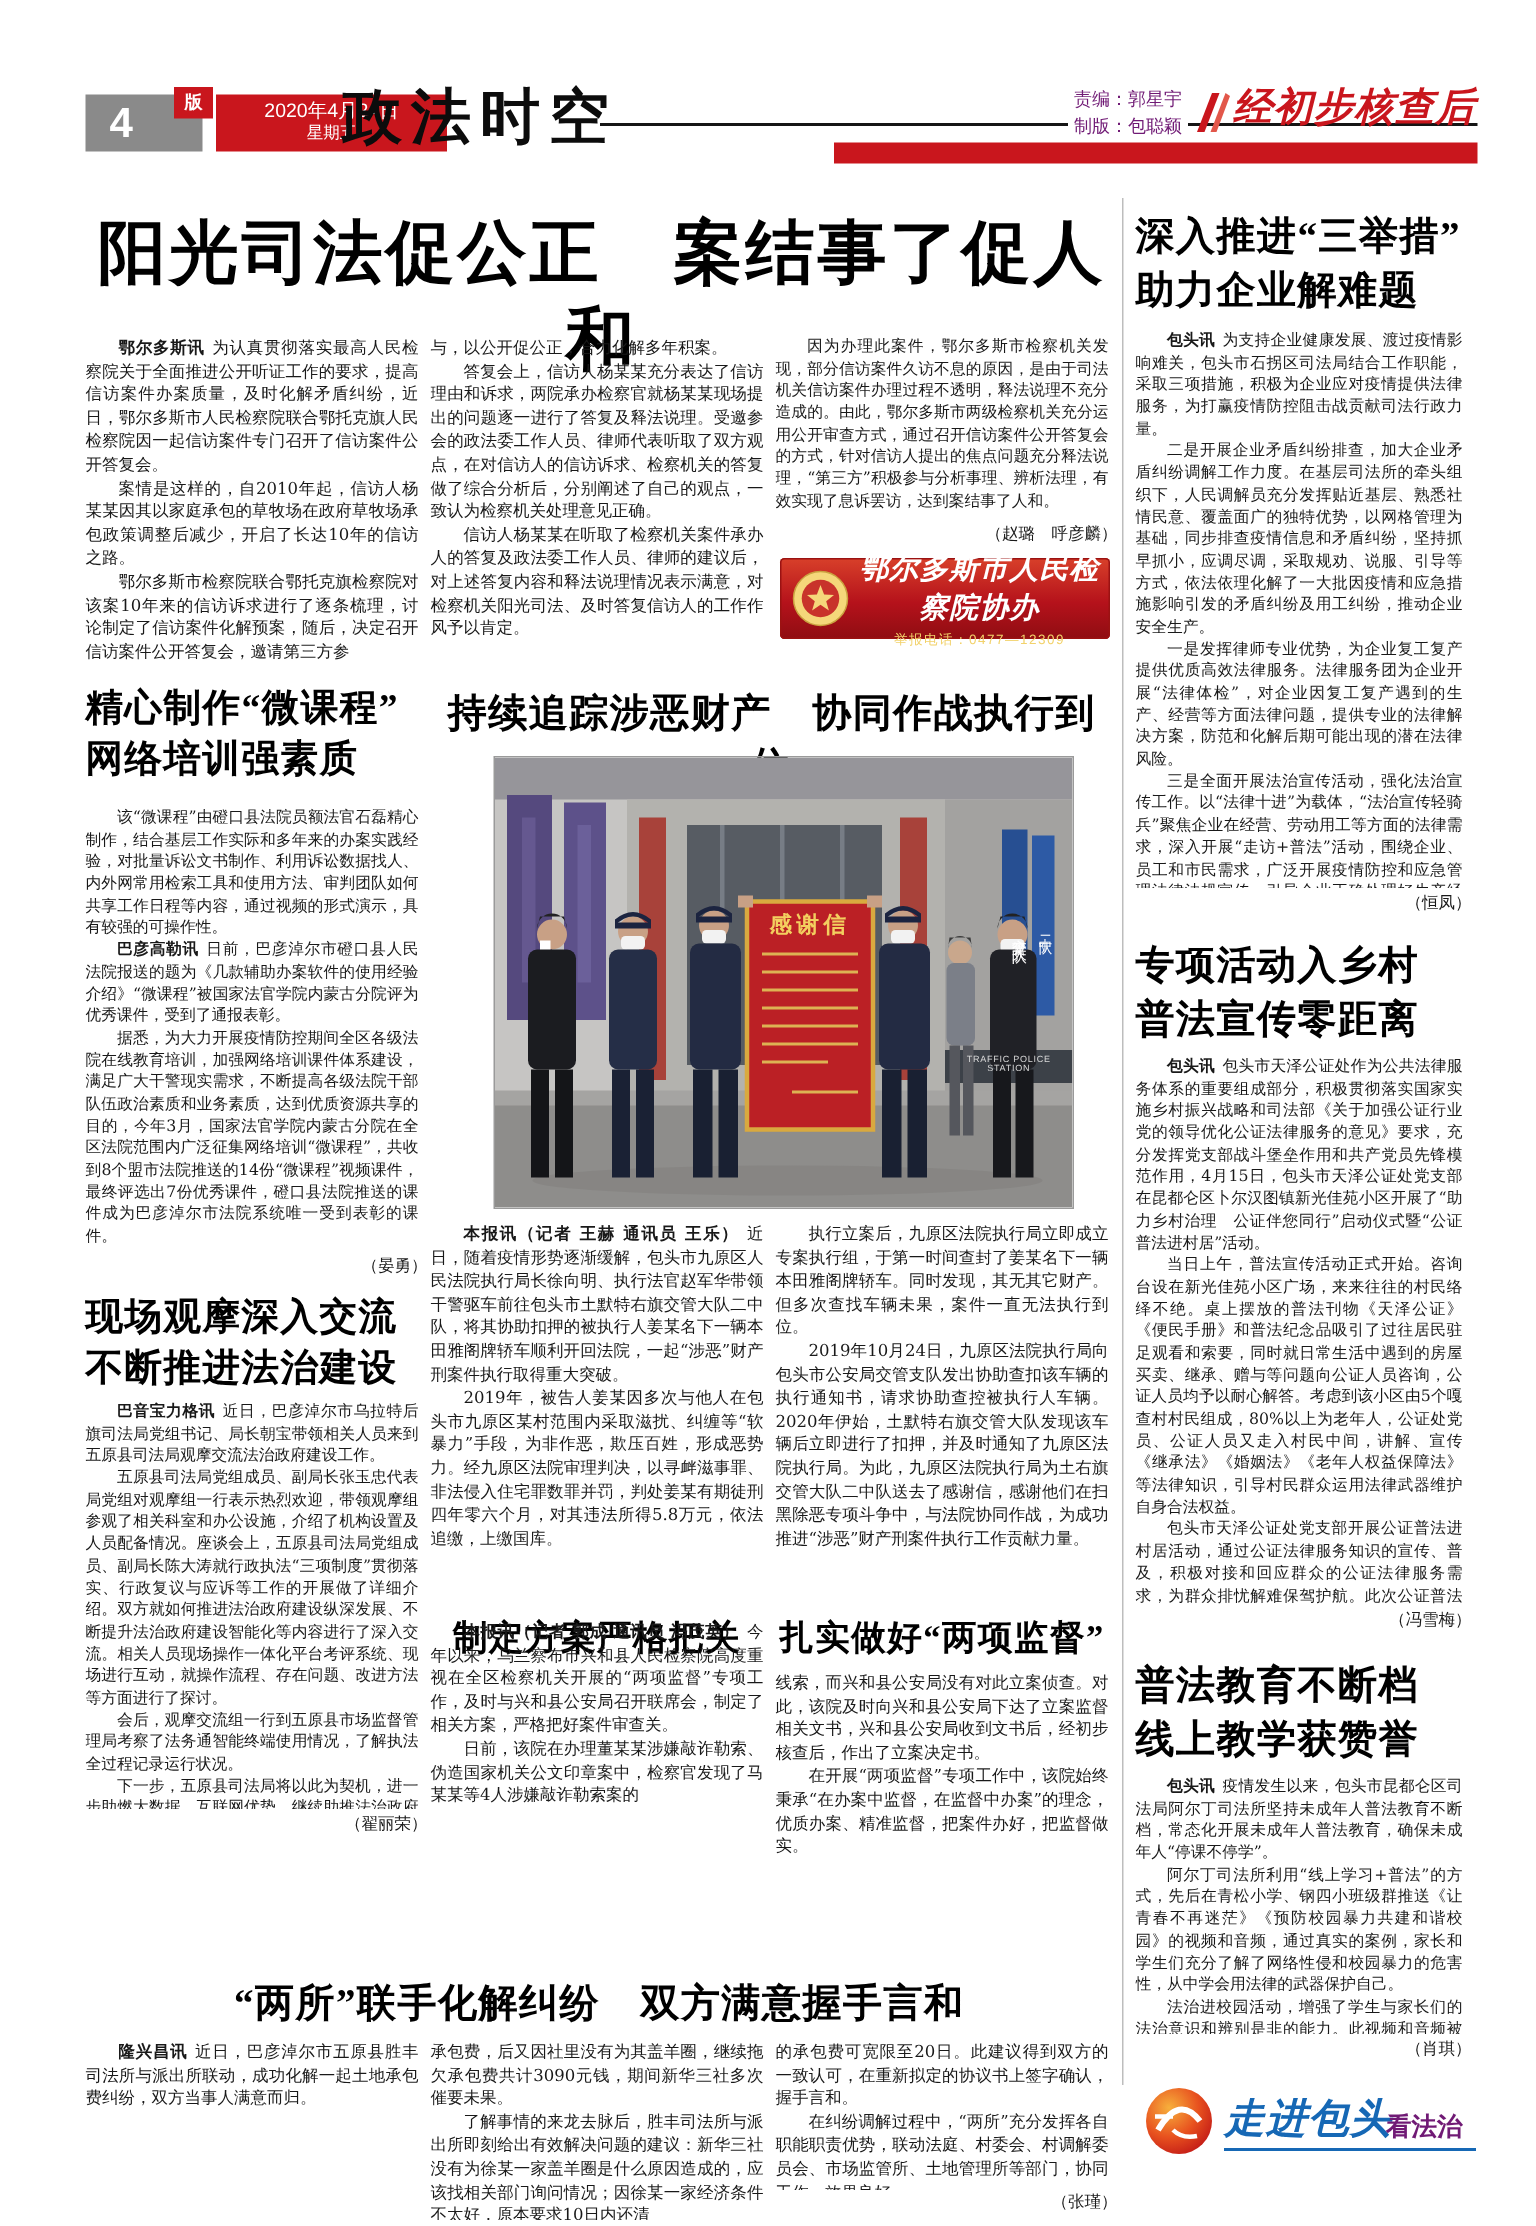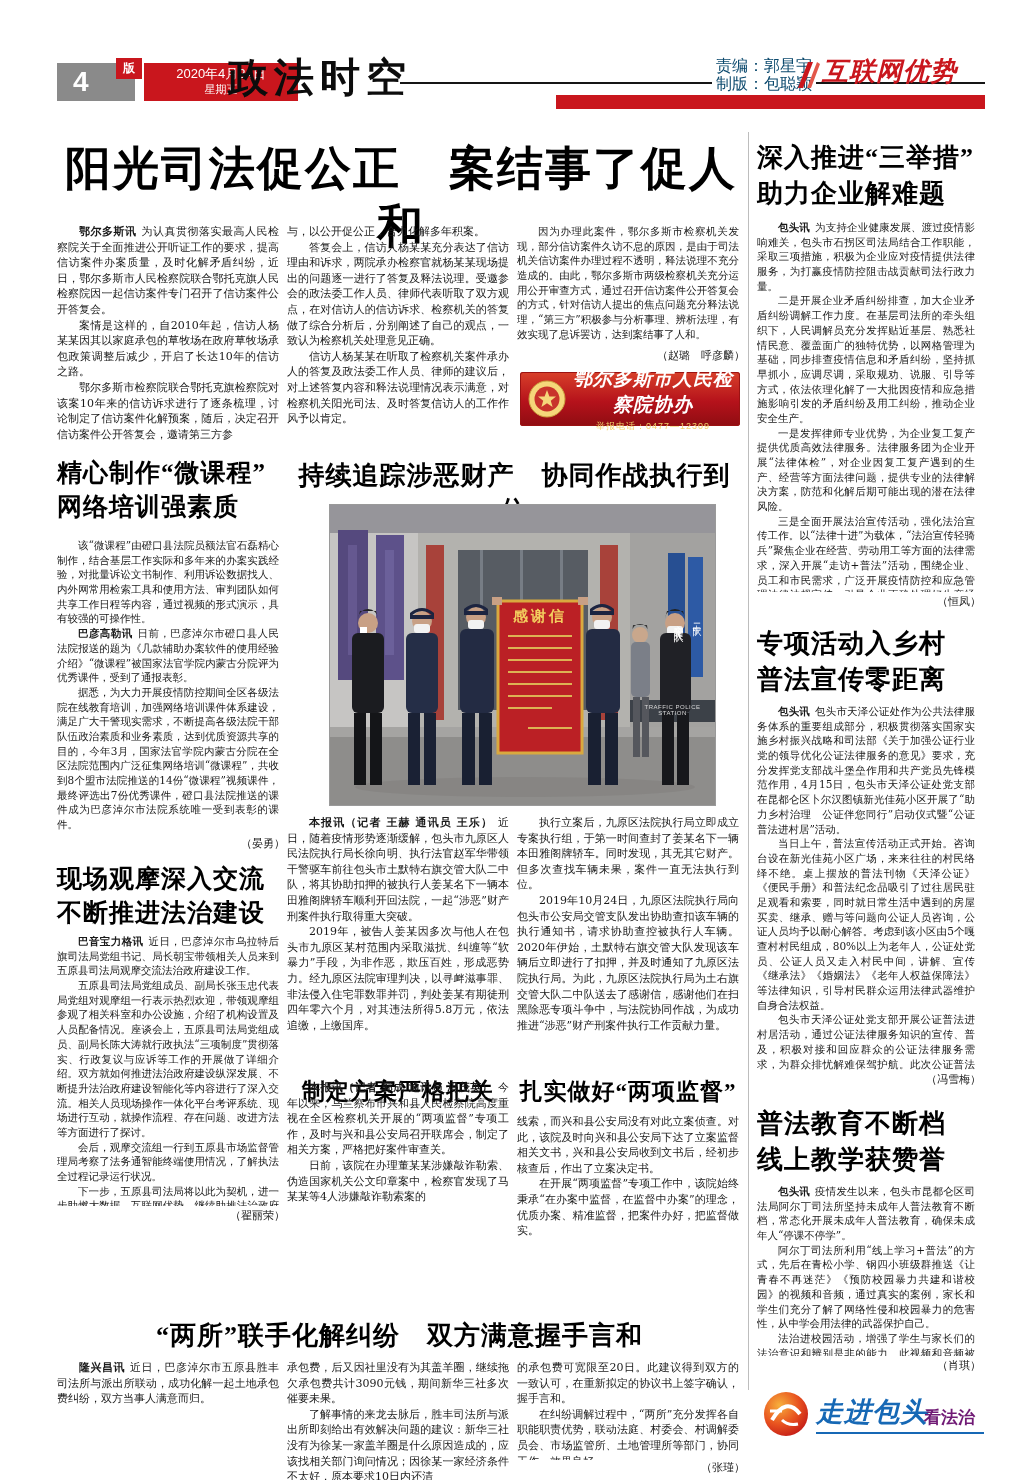--- a/index.html
+++ b/index.html
@@ -13,21 +13,21 @@
   .bantag{position:absolute;left:116px;top:58px;width:26px;height:21px;background:#c9161d;color:#fff;
           font-size:12px;line-height:21px;text-align:center;font-weight:bold;z-index:2;}
   .datebox{position:absolute;left:144px;top:63px;width:154px;height:38px;background:#c9161d;color:#fff;
            text-align:center;padding-top:3px;box-sizing:border-box;}
   .datebox .d1{font-size:13px;font-weight:normal;line-height:16px;}
   .datebox .d2{font-size:11px;line-height:14px;}
   .secttitle{position:absolute;left:228px;top:50px;font-size:40px;font-weight:900;letter-spacing:6px;
              color:#0c0c0c;font-family:"Liberation Sans",sans-serif;}
   .hairline{position:absolute;left:400px;top:82px;width:585px;height:2px;background:#151515;}
   .redbar{position:absolute;left:556px;top:95px;width:429px;height:14px;background:#c9161d;}
-  .edmeta{position:absolute;left:712px;top:57px;font-size:16px;line-height:18px;color:#0c4a6e;background:#fff;padding:0 4px;z-index:3;}
+  .edmeta{position:absolute;left:712px;top:57px;font-size:12px;line-height:18px;color:#701a75;background:#fff;padding:0 4px;z-index:3;}
   .masthead{position:absolute;left:822px;top:54px;font-size:26px;font-weight:bold;font-style:italic;
             color:#c9161d;font-family:"Liberation Serif",serif;letter-spacing:1px;z-index:3;}
   .vrule{position:absolute;left:748px;top:132px;width:1px;height:1258px;background:#bdbdbd;}
   
   .hl{position:absolute;font-family:"Liberation Serif",serif;font-weight:bold;color:#000;}
   .hl-main{left:55px;top:140px;width:692px;font-size:46px;letter-spacing:2px;text-align:center;line-height:1.25;}
   .hl-side{font-size:25px;line-height:34px;letter-spacing:1px;}
   .hl-mid{font-size:26px;text-align:center;letter-spacing:1px;}
   .hl-sub{font-size:23px;text-align:center;letter-spacing:1px;}
   
@@ -73,21 +73,21 @@
   <div class="hairline"></div>
   <div class="redbar"></div>
   <div class="edmeta">
     <div>责编：郭星宇</div>
     <div>制版：包聪颖</div>
   </div>
   <svg class="abs" style="left:796px;top:60px;z-index:3" width="24" height="30">
     <path d="M2 28 L12 2 L17 2 L7 28 Z" fill="#c9161d"></path>
     <path d="M11 28 L21 2 L24 4 L15 28 Z" fill="#e2574a"></path>
   </svg>
-  <div class="masthead">互联网优势</div>
+  <div class="masthead">经初步核查后</div>
   <div class="vrule"></div>
 
   <div class="hl hl-main">阳光司法促公正　案结事了促人和</div>
   <div class="bcol" style="left:57px;top:224px;width:222px;height:248px">
     <p><b class="dl">鄂尔多斯讯</b><span>为认真贯彻落实最高人民检察院关于全面推进公开听证工作的要求，提高信访案件办案质量，及时化解矛盾纠纷，近日，鄂尔多斯市人民检察院联合鄂托克旗人民检察院因一起信访案件专门召开了信访案件公开答复会。</span></p>
     <p>案情是这样的，自2010年起，信访人杨某某因其以家庭承包的草牧场在政府草牧场承包政策调整后减少，开启了长达10年的信访之路。</p>
     <p>鄂尔多斯市检察院联合鄂托克旗检察院对该案10年来的信访诉求进行了逐条梳理，讨论制定了信访案件化解预案，随后，决定召开信访案件公开答复会，邀请第三方参</p>
   </div>
   <div class="bcol" style="left:287px;top:224px;width:222px;height:248px">
     <p class="nofi">与，以公开促公正，合力化解多年积案。</p>

